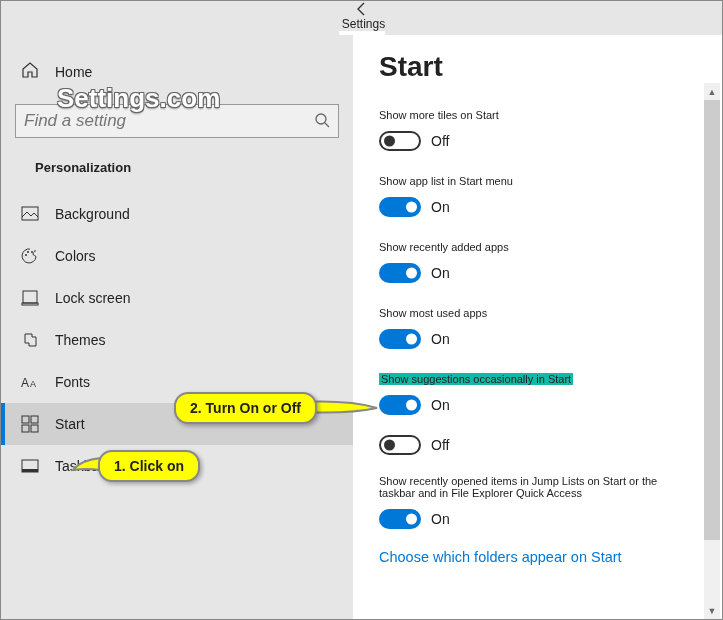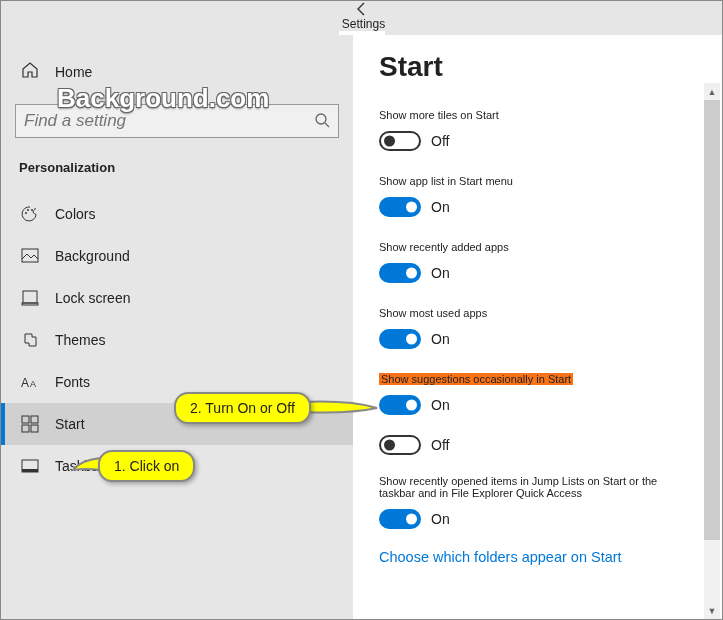--- a/index.html
+++ b/index.html
@@ -12,49 +12,49 @@
 .titlebar .winbtn { width: 46px; height: 34px; display: flex; align-items: center; justify-content: center; color: #222; font-size: 11px; cursor: pointer; background: #fff; }
 
 .container { display: flex; height: calc(620px - 36px); }
 
 .sidebar { width: 352px; background: #e6e6e6; padding-top: 18px; position: relative; }
 .sidebar .home { display: flex; align-items: center; gap: 16px; padding: 8px 20px; font-size: 14px; color: #222; cursor: pointer; }
 .sidebar .home svg { width: 18px; height: 18px; }
 .search { margin: 14px 14px 0 14px; height: 34px; border: 1px solid #999; background: #f0f0f0; display: flex; align-items: center; padding: 0 8px; }
 .search input { flex: 1; border: none; background: transparent; outline: none; font-size: 17px; color: #555; font-style: italic; }
 .search .sicon { color: #555; font-size: 15px; }
-.section-label { font-size: 13px; font-weight: 600; color: #222; padding: 22px 18px 18px; }
+.section-label { font-size: 13px; font-weight: 600; color: #222; padding: 22px 18px 18px; margin-left: 16px; }
 .nav-item { display: flex; align-items: center; gap: 16px; padding: 12px 20px; font-size: 14px; color: #222; cursor: pointer; position: relative; }
 .nav-item.selected { background: #d0d0d0; }
 .nav-item.selected::before { content: ""; position: absolute; left: 0; top: 0; bottom: 0; width: 4px; background: #0078d7; }
 .nav-item .nicon { width: 18px; height: 18px; display: flex; align-items: center; justify-content: center; color: #333; }
 
 .main { flex: 1; background: #fff; padding: 16px 0 0 26px; position: relative; overflow: hidden; }
 .main h1 { font-size: 28px; font-weight: 600; color: #222; margin-bottom: 22px; }
 .setting { margin-bottom: 20px; }
 .setting .label { font-size: 11px; color: #222; margin-bottom: 10px; display: inline-block; }
-.setting.highlighted .label { background: #f97316; padding: 0 2px; }
+.setting.highlighted .label { background: #14b8a6; padding: 0 2px; }
 .toggle { display: flex; align-items: center; gap: 10px; }
 .toggle .track { width: 42px; height: 20px; border-radius: 10px; position: relative; cursor: pointer; }
 .toggle.on .track { background: #0078d7; }
 .toggle.off .track { background: #fff; border: 2px solid #333; }
 .toggle .knob { width: 11px; height: 11px; border-radius: 50%; position: absolute; top: 50%; transform: translateY(-50%); }
 .toggle.on .knob { background: #fff; right: 4px; }
 .toggle.off .knob { background: #333; left: 3px; }
 .toggle .state { font-size: 14px; color: #222; }
 .link { font-size: 14.5px; color: #0078d7; cursor: pointer; margin-top: 4px; }
 
 .scrollbar { position: absolute; right: 2px; top: 48px; bottom: 0; width: 16px; background: #f0f0f0; }
 .scrollbar .arrow { height: 17px; display: flex; align-items: center; justify-content: center; font-size: 9px; color: #666; cursor: pointer; }
 .scrollbar .thumb { position: absolute; top: 17px; left: 0; width: 16px; height: 440px; background: #ccc; cursor: pointer; }
 .scrollbar .arrow.down { position:absolute; bottom:0; left:0; right:0; }
 
 .watermark { position: absolute; top: 82px; left: 56px; font-size: 26px; font-weight: bold; color: #fff; text-shadow: -1px -1px 0 #666, 1px -1px 0 #666, -1px 1px 0 #666, 1px 1px 0 #666, 0 2px 2px rgba(0,0,0,.4); letter-spacing: 0px; pointer-events: none; z-index: 5; }
 
-.callout { position: absolute; background: #ffff00; border: 2px solid #888; border-radius: 14px; padding: 6px 14px; font-size: 14px; font-weight: 400; color: #222; box-shadow: 2px 2px 4px rgba(0,0,0,.3); z-index: 6; }
+.callout { position: absolute; background: #ffff00; border: 2px solid #888; border-radius: 14px; padding: 6px 14px; font-size: 14px; font-weight: 700; color: #222; box-shadow: 2px 2px 4px rgba(0,0,0,.3); z-index: 6; }
 .callout.c1 { top: 449px; left: 97px; }
 .callout.c2 { top: 391px; left: 173px; }
 .tail { position: absolute; z-index: 5; }
 </style>
 </head>
 <body>
 
 <div class="titlebar">
   <div class="back">
     <svg width="16" height="16" viewBox="0 0 16 16">
@@ -98,40 +98,40 @@
             <circle cx="7" cy="7" r="5" stroke="#666" stroke-width="1.3" fill="none"></circle>
             <line x1="11" y1="11" x2="15" y2="15" stroke="#666" stroke-width="1.3"></line>
           </svg>
       </span>
     </div>
     <div class="section-label">Personalization</div>
 
     <div class="nav-item">
       <span class="nicon">
           <svg width="18" height="18" viewBox="0 0 18 18">
+            <rect x="1" y="2" width="16" height="13" stroke="#333" fill="none"></rect>
+            <path d="M1 12 L6 7 L10 11 L13 8 L17 12" stroke="#333" fill="none"></path>
+          </svg>
+        </span>
+      <span>Background</span>
+    </div>
+    <div class="nav-item">
+      <span class="nicon">
+          <svg width="18" height="18" viewBox="0 0 18 18">
             <path d="M9 2 A7 7 0 1 0 15 10 C15 8 12 9 12 7 C12 5 15 5 14 3" stroke="#333" fill="none"></path>
             <circle cx="5" cy="8" r="1" fill="#333"></circle>
             <circle cx="7" cy="5" r="1" fill="#333"></circle>
             <circle cx="11" cy="5" r="1" fill="#333"></circle>
           </svg>
         </span>
       <span>Colors</span>
     </div>
     <div class="nav-item">
       <span class="nicon">
           <svg width="18" height="18" viewBox="0 0 18 18">
-            <rect x="1" y="2" width="16" height="13" stroke="#333" fill="none"></rect>
-            <path d="M1 12 L6 7 L10 11 L13 8 L17 12" stroke="#333" fill="none"></path>
-          </svg>
-        </span>
-      <span>Background</span>
-    </div>
-    <div class="nav-item">
-      <span class="nicon">
-          <svg width="18" height="18" viewBox="0 0 18 18">
             <rect x="2" y="2" width="14" height="12" stroke="#333" fill="none"></rect>
             <rect x="1" y="14" width="16" height="2" stroke="#333" fill="none"></rect>
           </svg>
         </span>
       <span>Lock screen</span>
     </div>
     <div class="nav-item">
       <span class="nicon">
           <svg width="18" height="18" viewBox="0 0 18 18">
             <path d="M4 3 L11 3 L11 6 L15 6 L15 15 L8 15 L8 12 L4 12 Z" stroke="#333" fill="none"></path>
@@ -222,21 +222,21 @@
     <div class="link">Choose which folders appear on Start</div>
 
     <div class="scrollbar">
       <div class="arrow">▲</div>
       <div class="thumb"></div>
       <div class="arrow down">▼</div>
     </div>
   </div>
 </div>
 
-<div class="watermark">Background.com</div>
+<div class="watermark">Settings.com</div>
 
 <svg class="tail" style="left:70px;top:453px" width="34" height="20">
     <path d="M30 4 Q10 6 2 16 Q14 14 30 16 Z" fill="#ffff00" stroke="#888" stroke-width="2"></path>
   </svg>
 <div class="callout c1">1. Click on</div>
 
 <svg class="tail" style="left:298px;top:395px" width="80" height="24">
     <path d="M4 6 Q50 4 78 12 Q50 18 4 16 Z" fill="#ffff00" stroke="#888" stroke-width="2"></path>
   </svg>
 <div class="callout c2">2. Turn On or Off</div>

